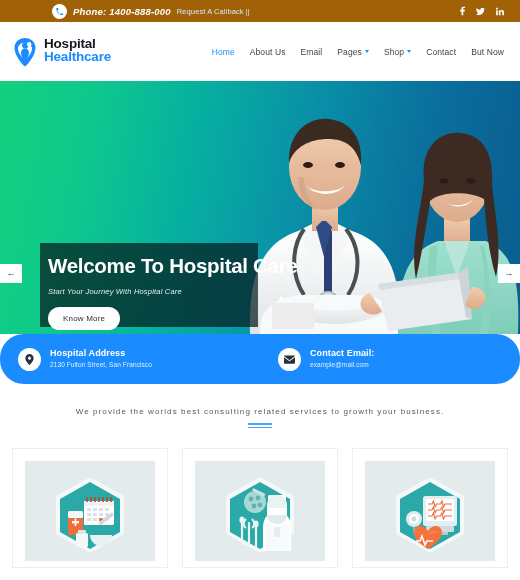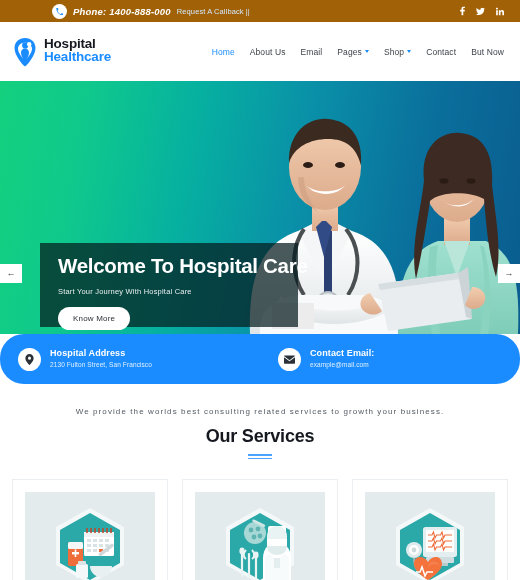--- a/index.html
+++ b/index.html
@@ -115,37 +115,38 @@
     overflow: hidden;
   }
   .hero-photo {
     position: absolute;
     right: 0; bottom: 0;
     width: 300px; height: 253px;
   }
   .hero-caption {
     position: absolute;
     left: 40px; top: 162px;
-    width: 258px; height: 84px;
+    width: 218px; height: 84px;
     background: rgba(6, 28, 30, 0.72);
-    padding: 13px 0 0 18px;
+    padding: 13px 0 0 8px;
   }
   .hero-title {
     color: #ffffff;
     font-size: 20.5px;
     font-weight: bold;
     letter-spacing: -0.3px;
     line-height: 1;
     white-space: nowrap;
   }
   .hero-sub {
     color: #e6edee;
     font-size: 7.5px;
     margin-top: 10px;
     letter-spacing: 0.2px;
+    font-style: italic;
   }
   .hero-btn {
     margin-top: 11px;
     display: inline-block;
     background: #ffffff;
     color: #2b3136;
     font-size: 8px;
     border-radius: 14px;
     padding: 7px 15px;
     letter-spacing: 0.2px;
@@ -424,21 +425,20 @@
     </span>
     <span>
       <div class="info-title">Contact Email:</div>
       <div class="info-sub">example@mail.com</div>
     </span>
   </div>
 </div>
 
 <div class="services">
   <div class="services-lead">We provide the worlds best consulting related services to growth your business.</div>
-  <div class="services-title">Our Services</div>
   <div class="divider">
     <div class="d1"></div>
       <div class="d2"></div>
   </div>
 
   <div class="cards">
 
     <div class="card">
       <div class="card-img">
         <svg width="76" height="86" viewBox="0 0 76 86">

